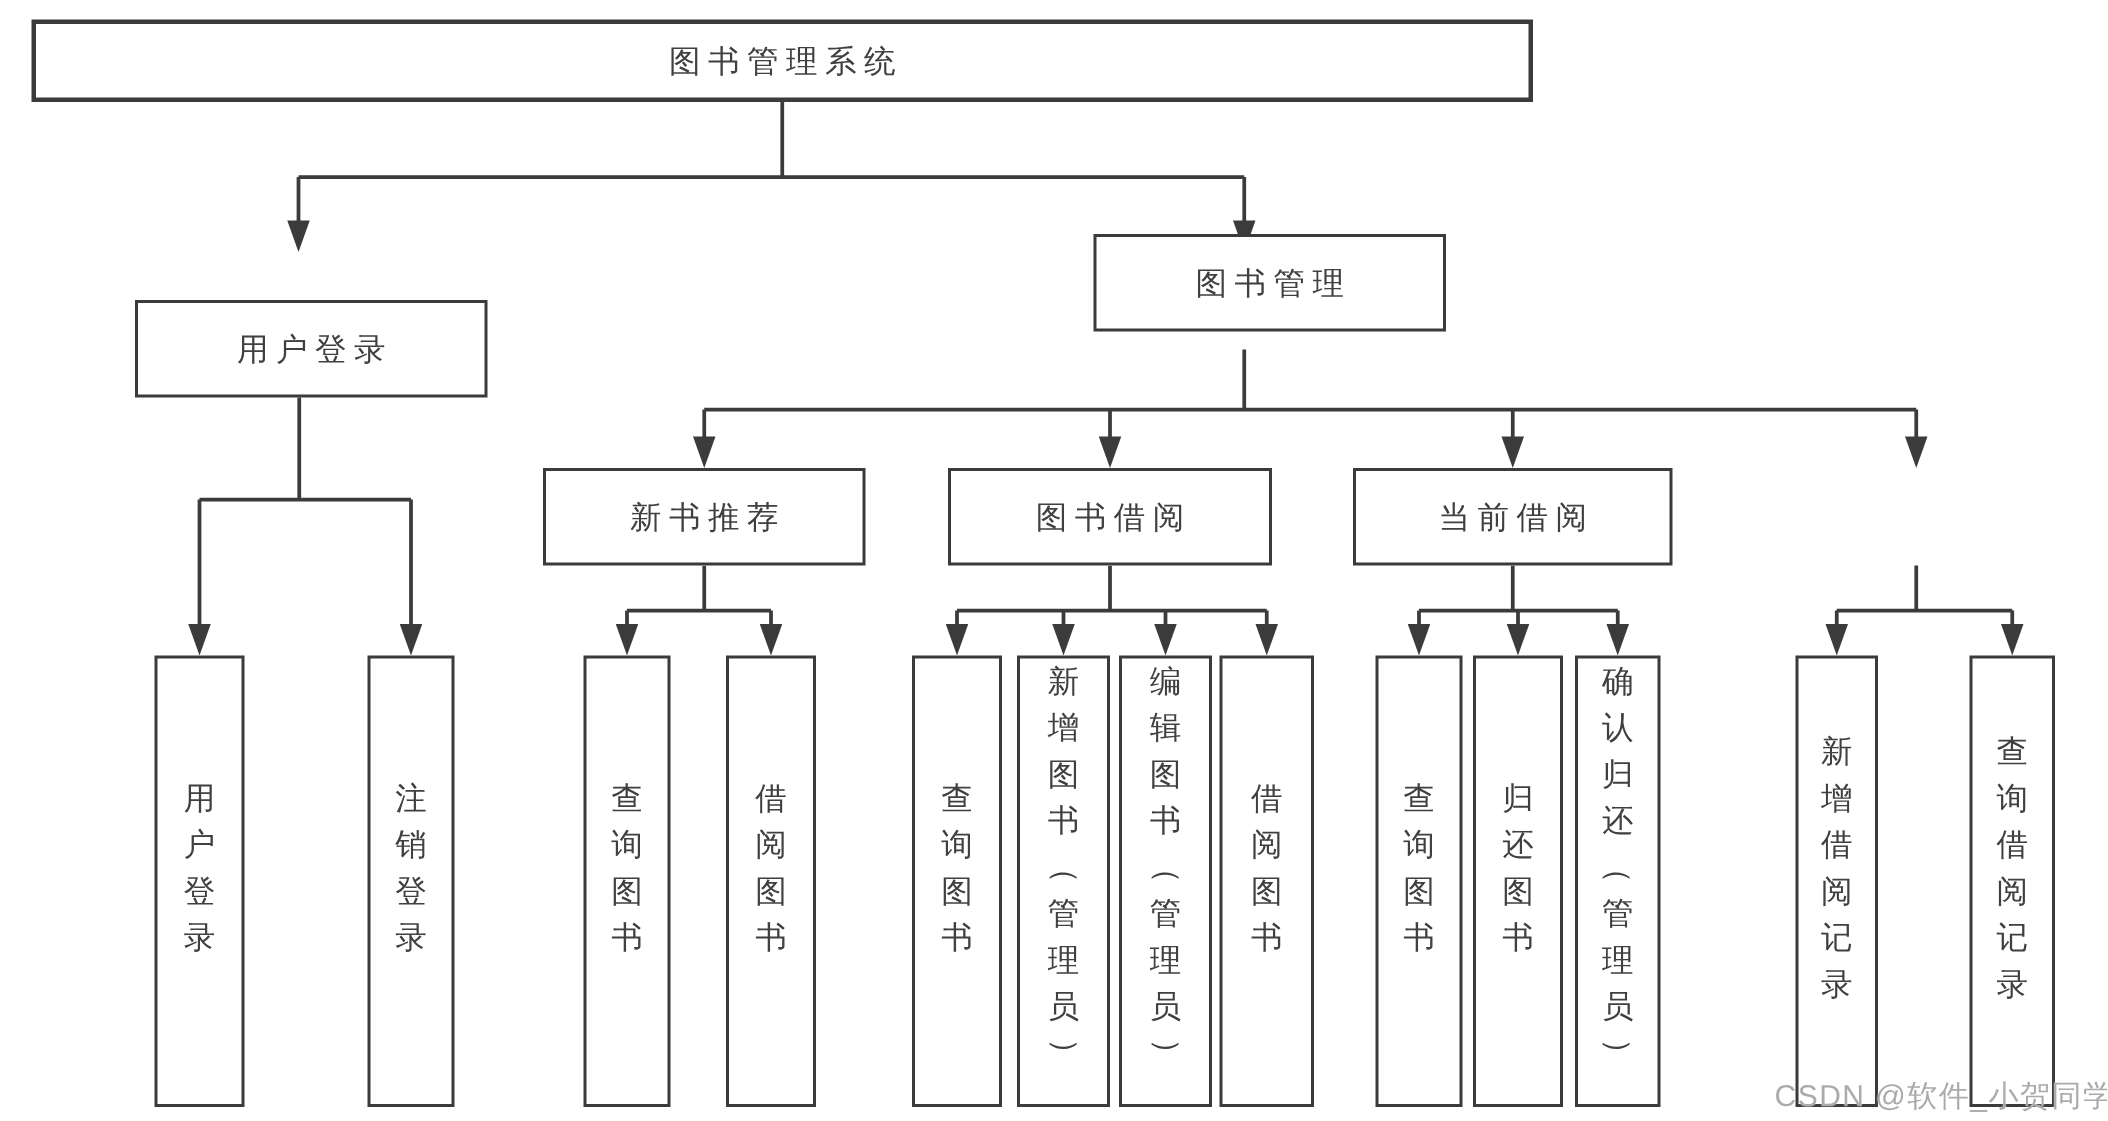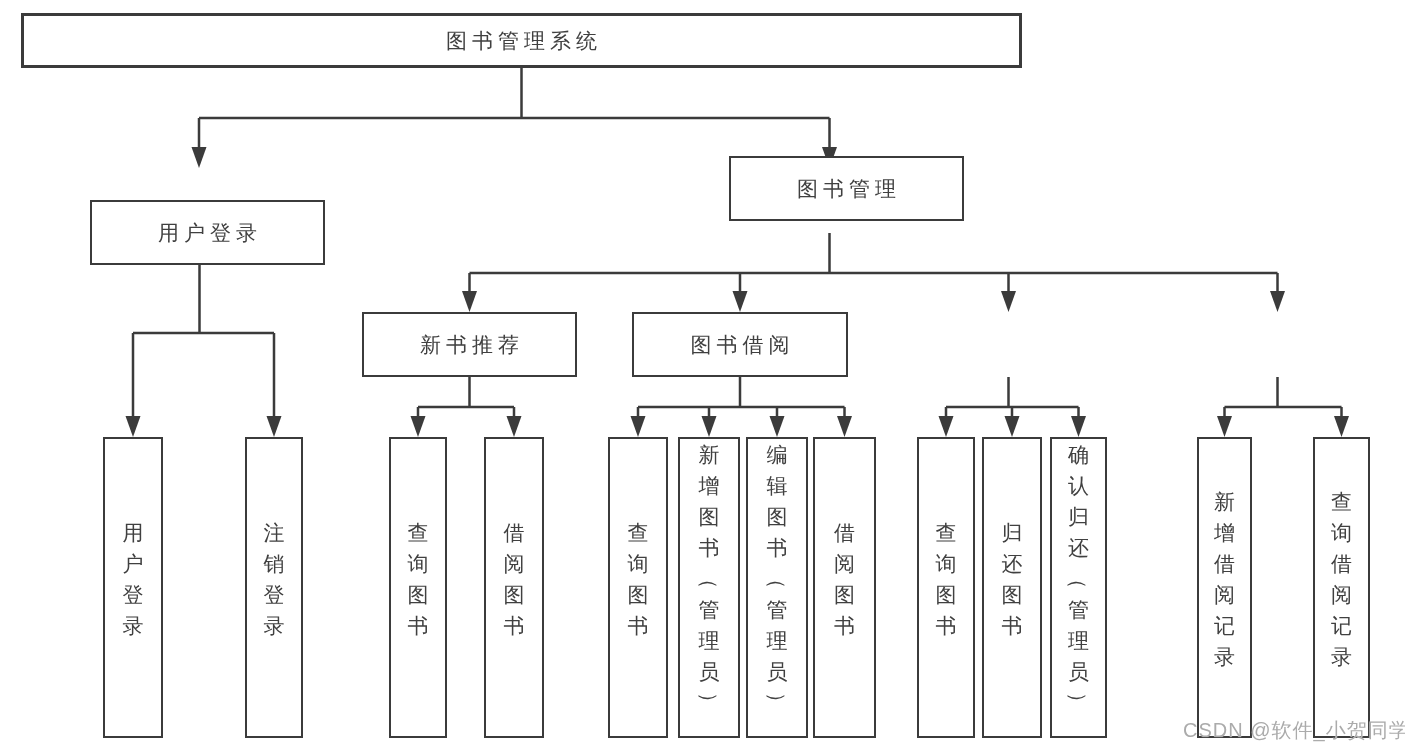--- a/index.html
+++ b/index.html
@@ -84,20 +84,23 @@
   <div class="node" style="left:712px; top:156px; width:235px; height:65px;margin-left:17px;">
     <span>图书管理</span>
   </div>
 
   <div class="node" style="left:632px; top:312px; width:216px; height:65px;">
     <span>图书借阅</span>
   </div>
   <div class="node" style="left:362px; top:312px; width:215px; height:65px;">
     <span>新书推荐</span>
   </div>
+  <div class="node" style="left:902px; top:312px; width:213px; height:65px;">
+    <span>当前借阅</span>
+  </div>
 
   <div class="node leaf" style="left:103px; top:437px; width:60px; height:301px;">
     <span class="vlabel">
         <span>用</span>
         <span>户</span>
         <span>登</span>
         <span>录</span>
       </span>
   </div>
   <div class="node leaf" style="left:245px; top:437px; width:58px; height:301px;">

